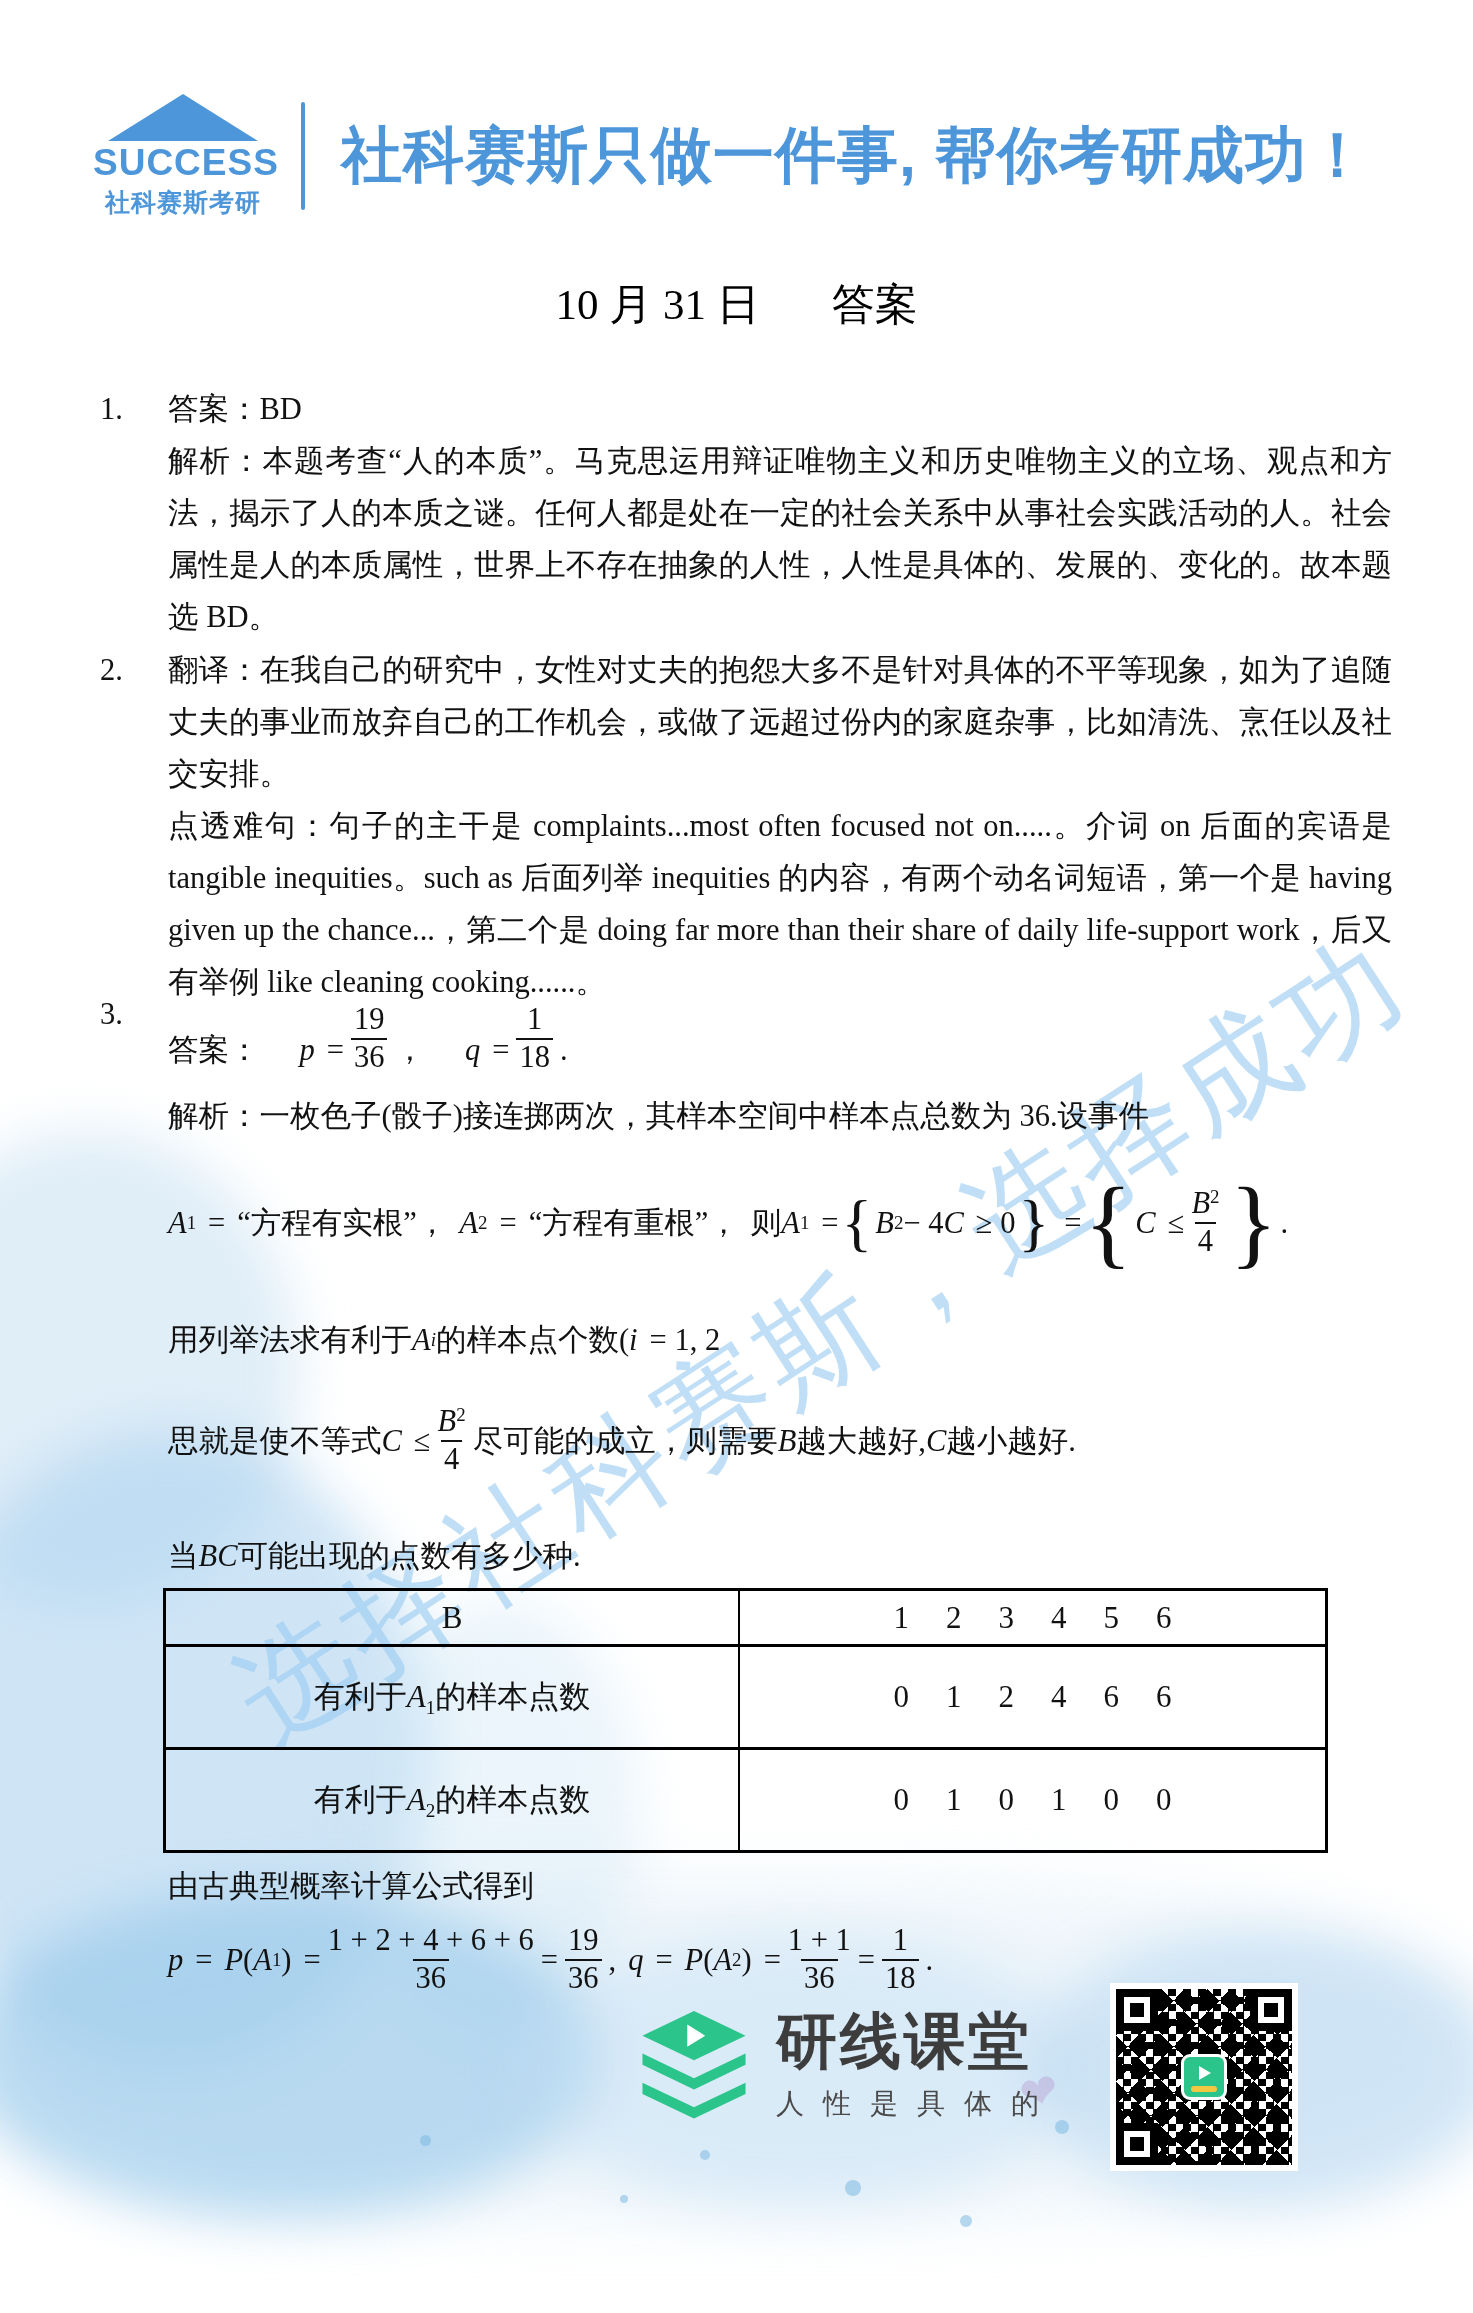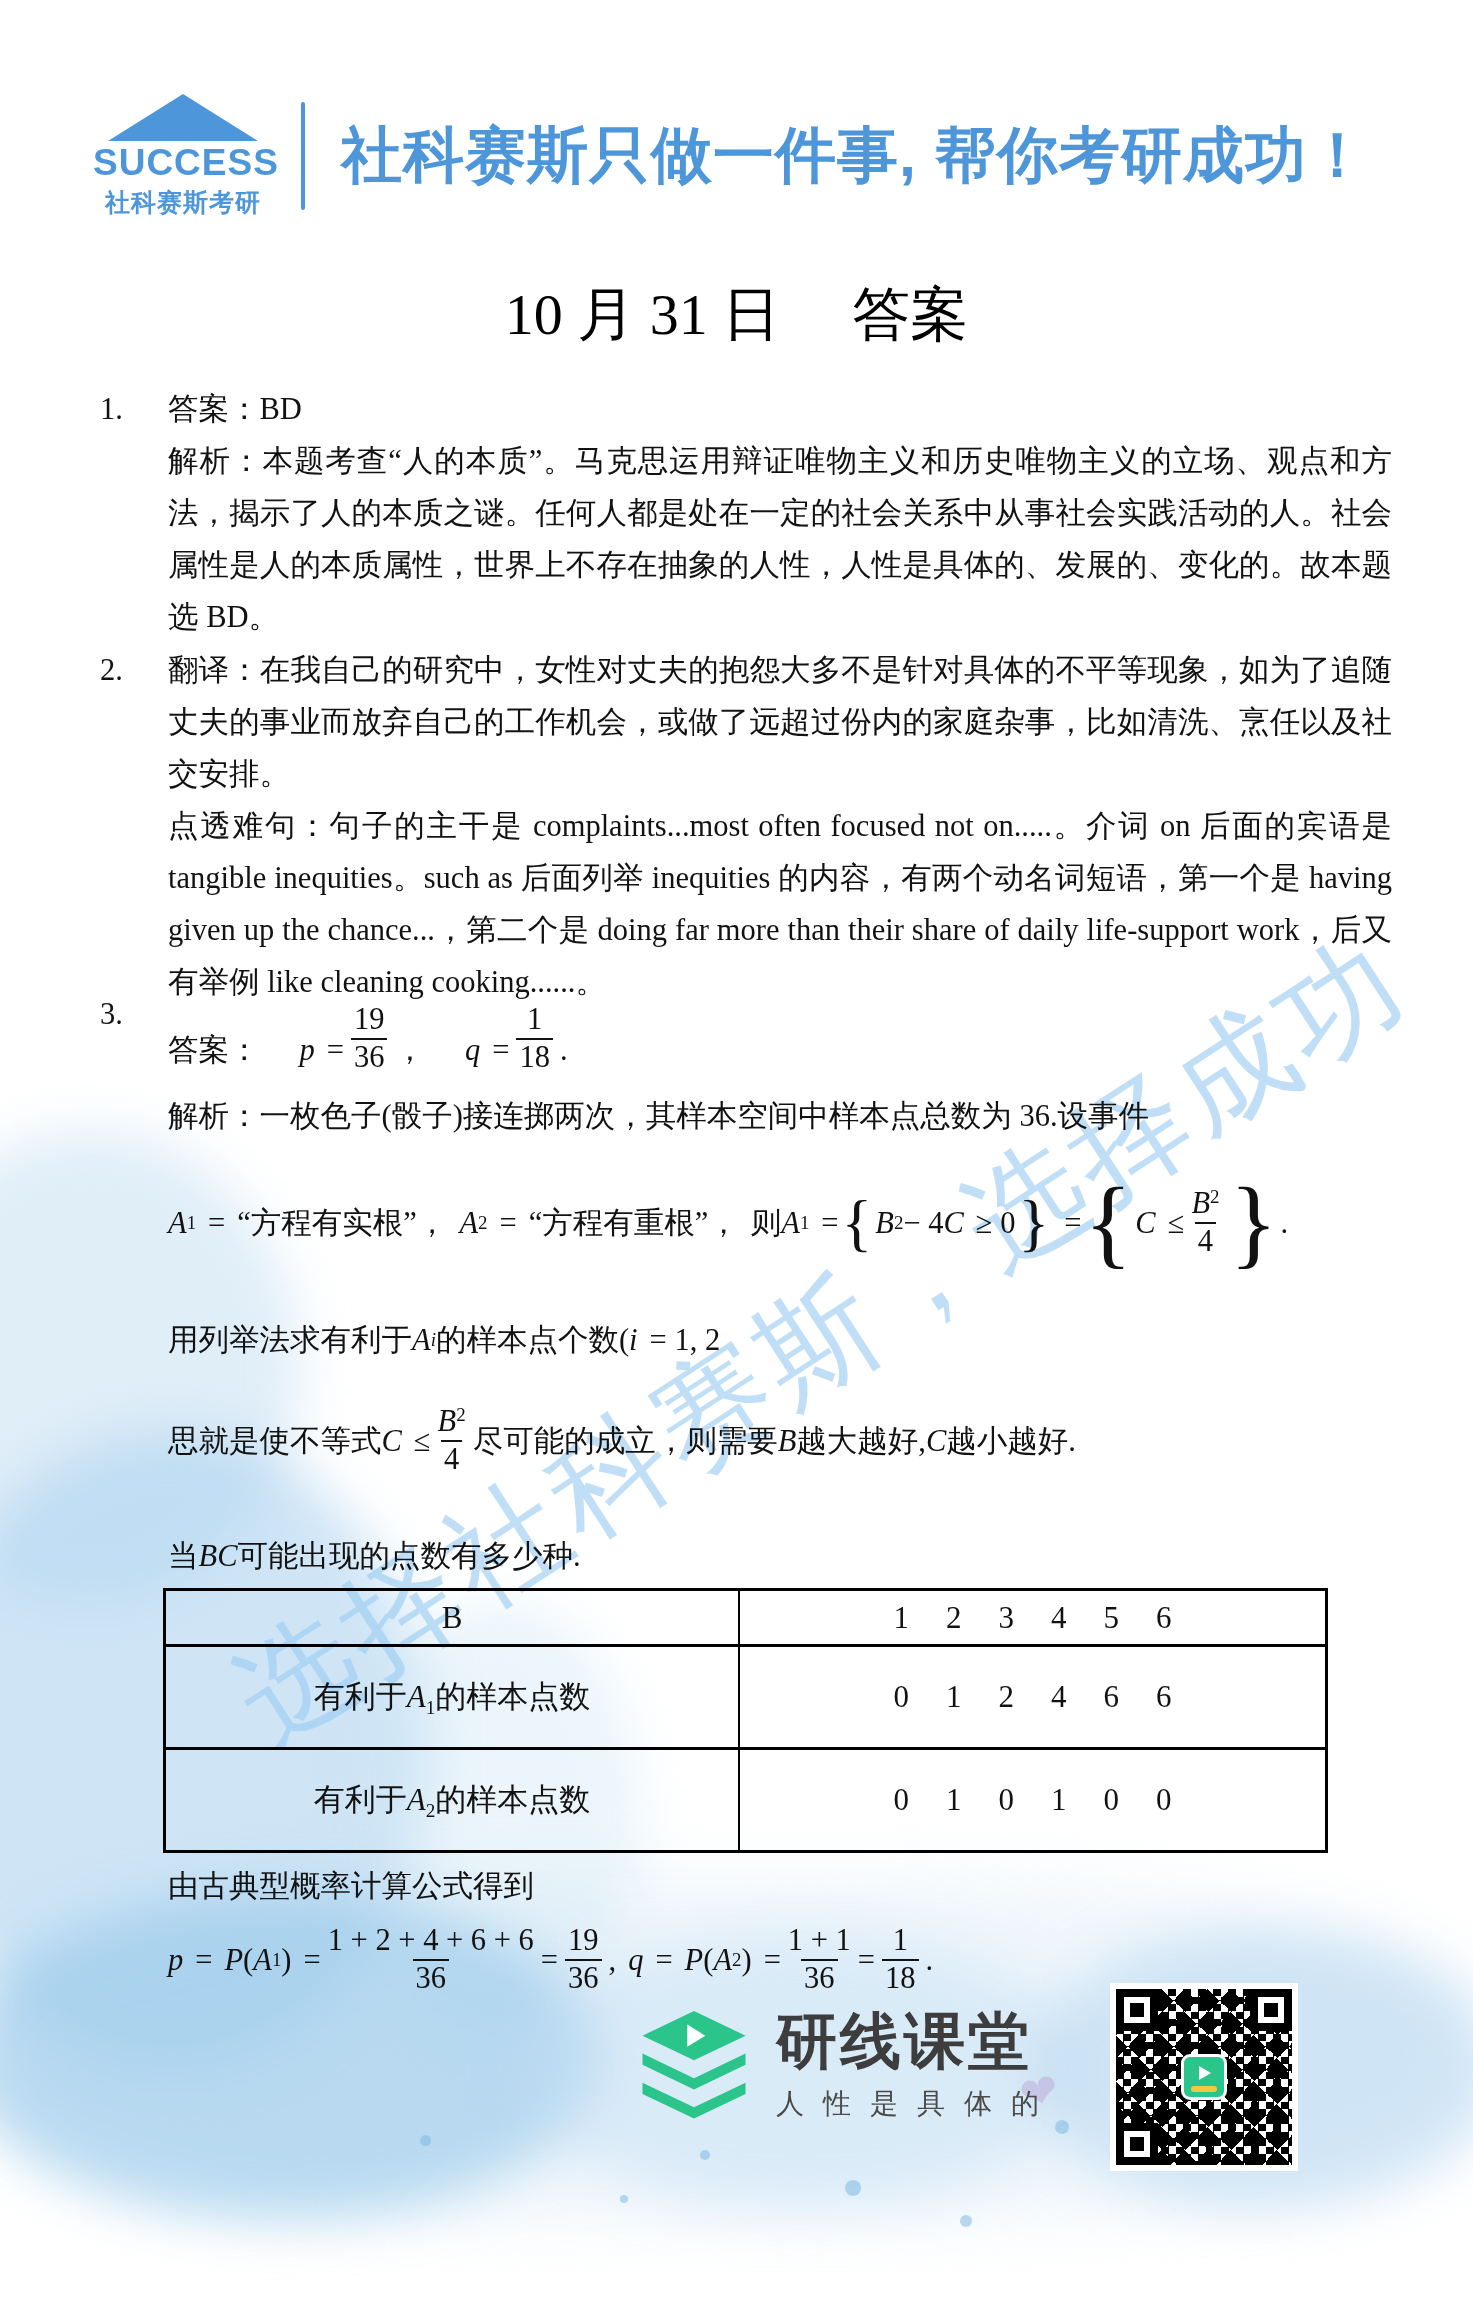--- a/index.html
+++ b/index.html
@@ -40,21 +40,21 @@
     border-left:75px solid transparent; border-right:75px solid transparent;
     border-bottom:47px solid #4d96d9; }
   .logo-brand { font-family:"Liberation Sans","DejaVu Sans",sans-serif; font-weight:700;
     font-size:37px; line-height:1.05; color:#4d96d9; letter-spacing:1px; margin-top:3px; }
   .logo-sub { font-family:"Liberation Sans","DejaVu Sans",sans-serif; font-weight:700;
     font-size:25px; color:#4d96d9; margin-top:3px; letter-spacing:1px; }
   .header-divider { width:4px; height:108px; background:#4d96d9; margin:0 24px 0 16px; border-radius:2px; }
   .slogan { font-family:"Liberation Sans","DejaVu Sans",sans-serif; font-weight:900;
     font-size:61px; color:#4d96d9; white-space:nowrap; letter-spacing:1px; }
   
-  .title { position:absolute; top:276px; left:0; width:100%; text-align:center; font-size:58px; color:#000; }
+  .title { position:absolute; top:276px; left:0; width:100%; text-align:center; font-size:43px; color:#000; }
   .title .gap { display:inline-block; width:72px; }
   
   .item { position:absolute; left:100px; width:1292px; display:grid;
     grid-template-columns:68px 1fr; font-size:30.5px; line-height:52px; }
   #item1 { top:383px; } #item2 { top:644px; } #item3 { top:988px; }
   .item .body { text-align:justify; }
   
   .mi { font-style:italic; }
   .sub { font-size:.62em; vertical-align:-0.35em; }
   .sup { font-size:.62em; vertical-align:.55em; }

